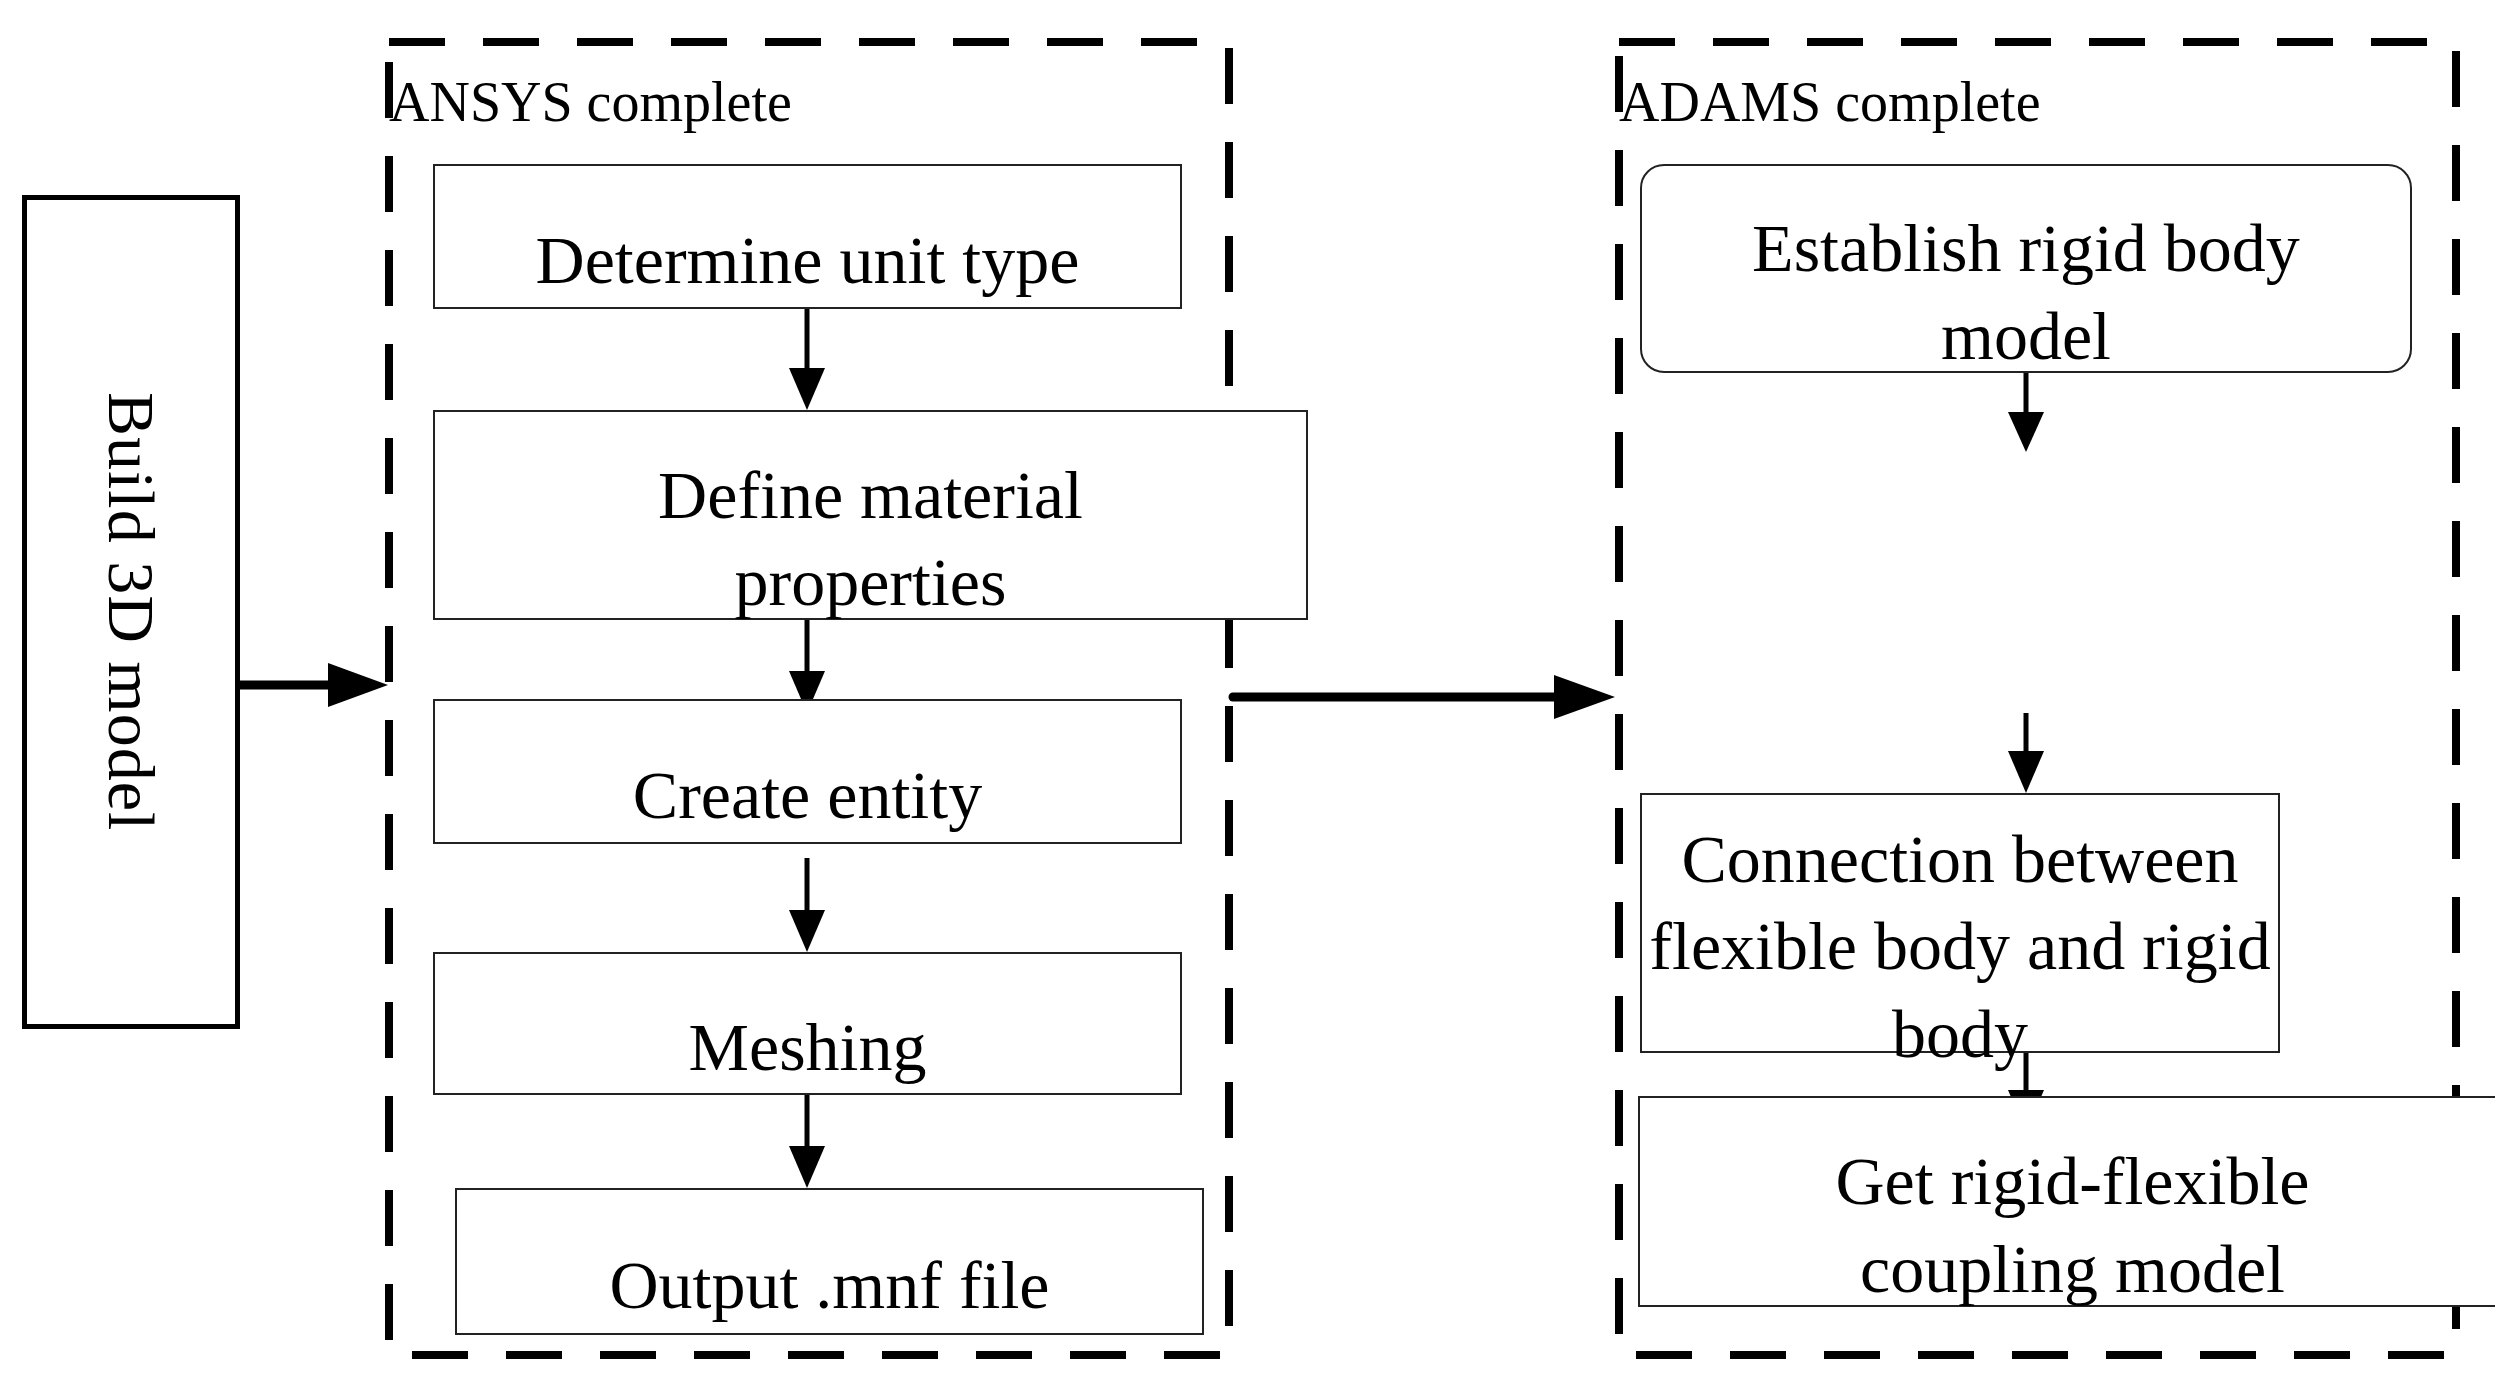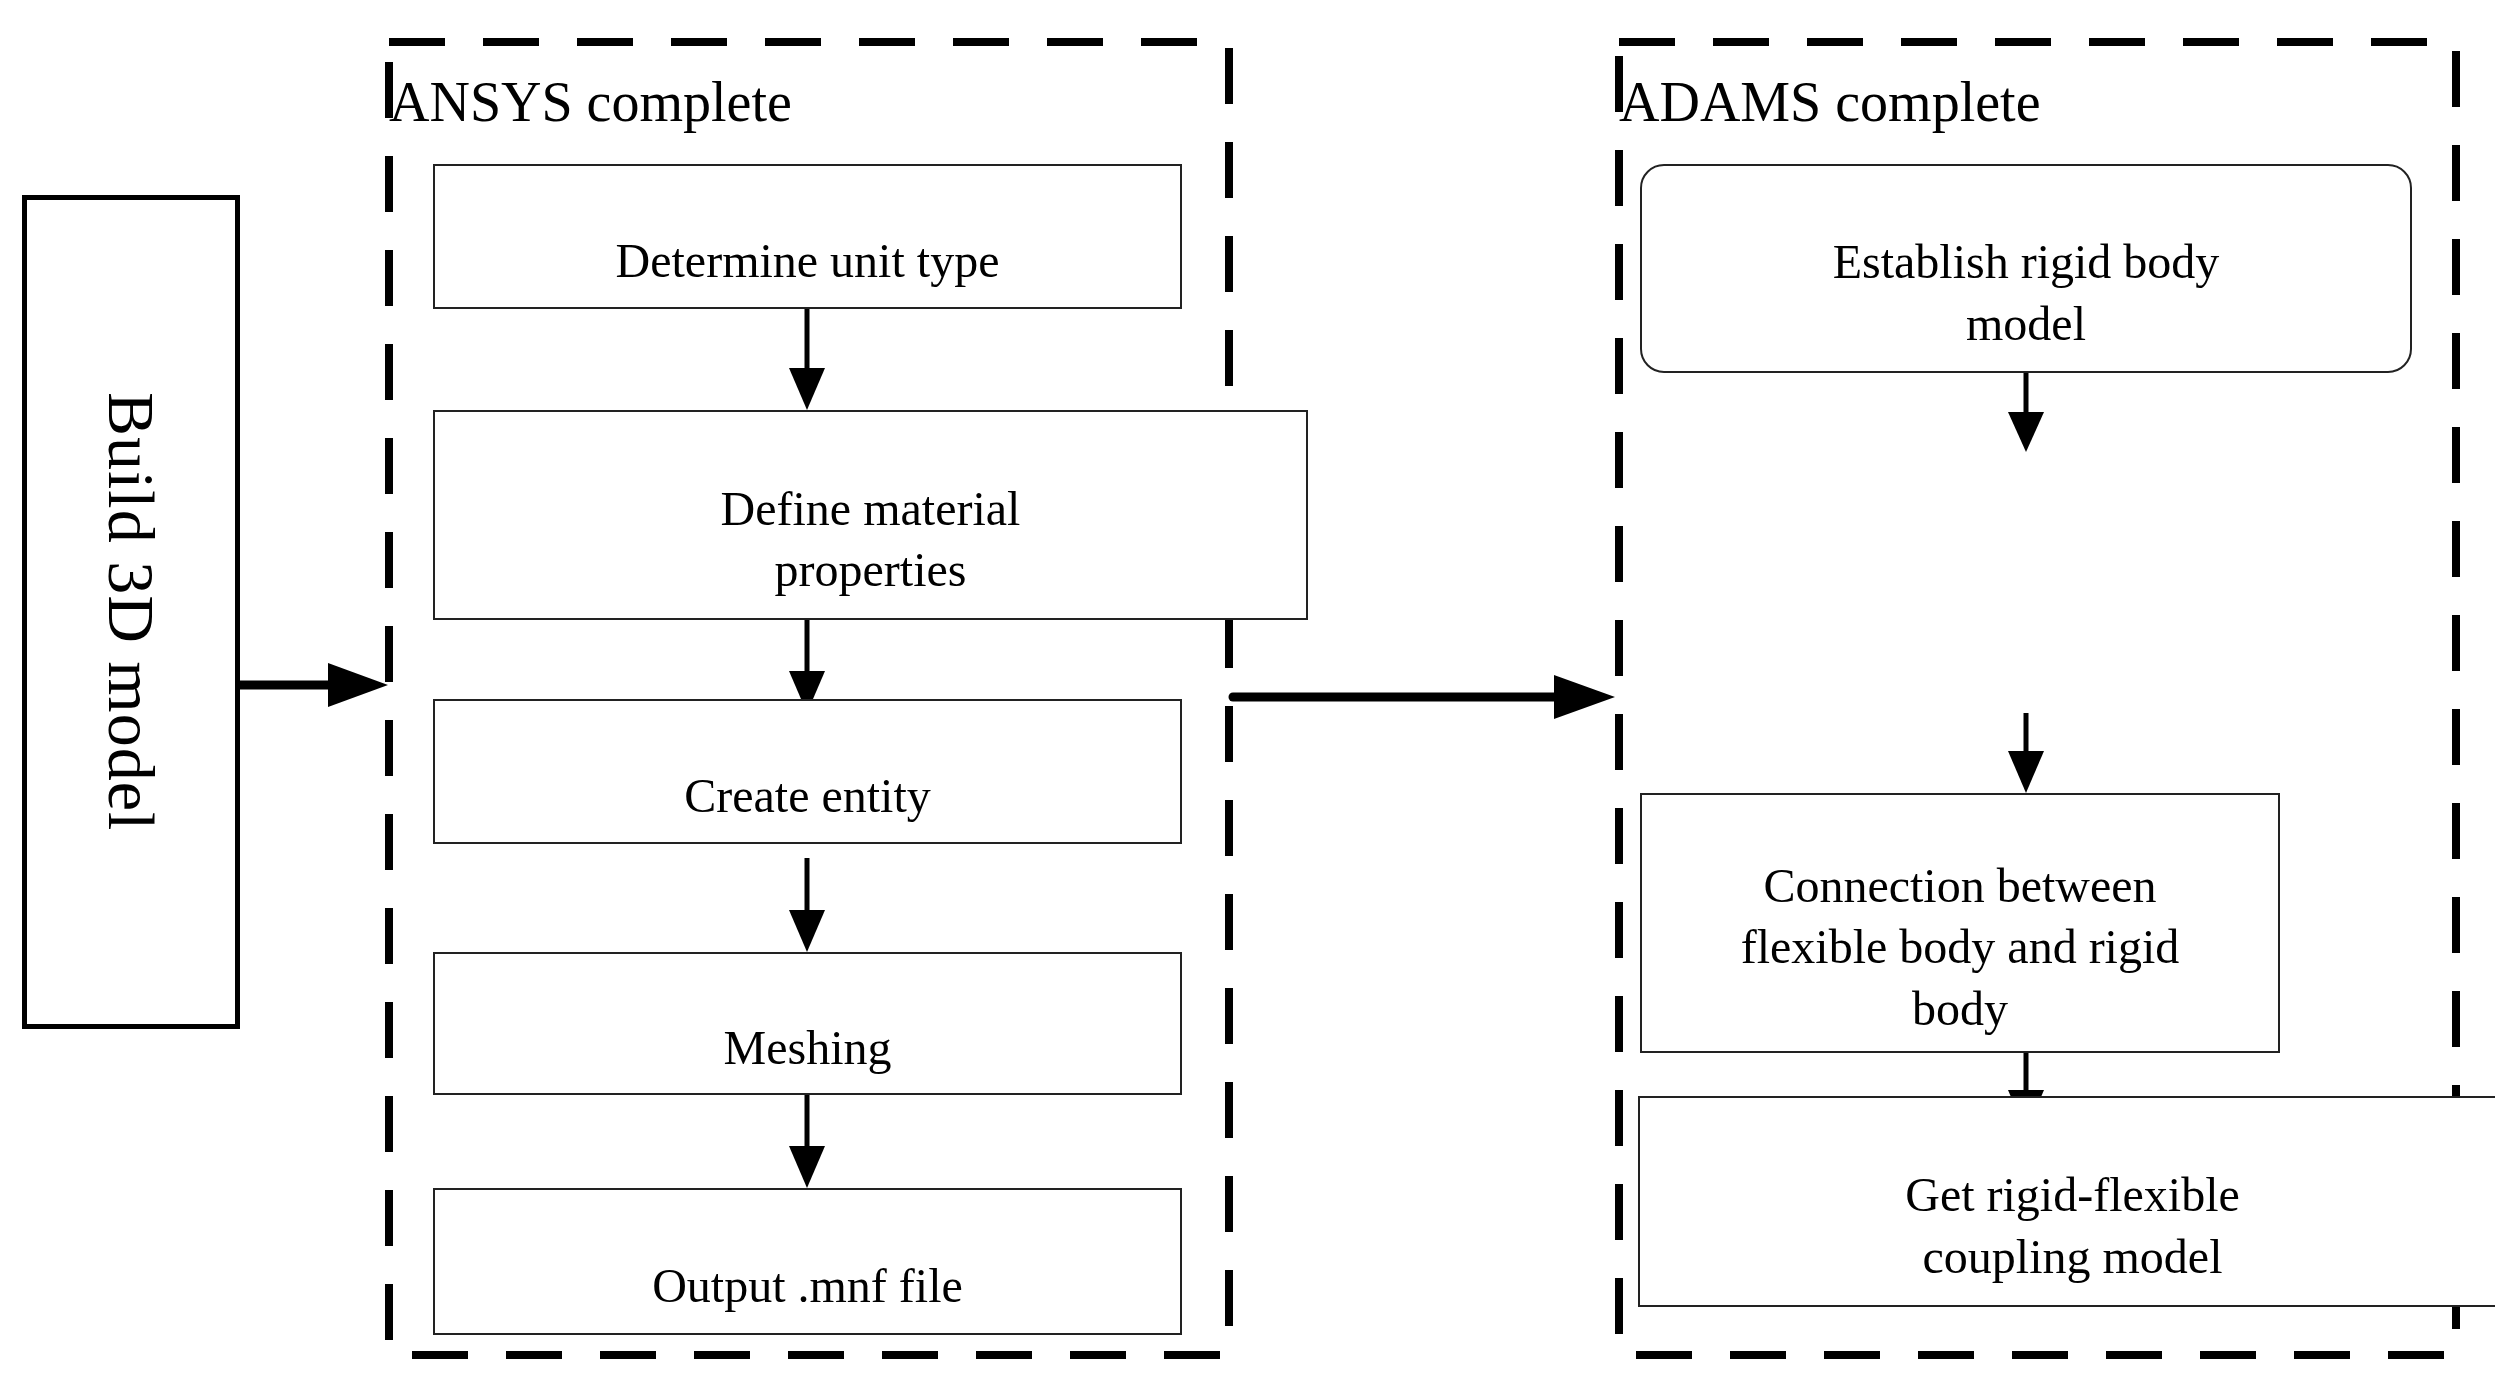--- a/index.html
+++ b/index.html
@@ -56,21 +56,21 @@
     position: absolute;
     border: 2px solid #222222;
     box-sizing: border-box;
     background: #ffffff;
     display: flex;
     align-items: center;
     justify-content: center;
     text-align: center;
   }
   .step-label {
-    font-size: 48px;
+    font-size: 68px;
     line-height: 1.28;
     white-space: pre-wrap;
     margin-top: 48px;
   }
 </style>
 </head>
 <body>
 
 <div class="canvas">
 
@@ -133,21 +133,21 @@
   <div class="step" style="left:433px; top:410px; width:875px; height:210px;">
     <span class="step-label">Define material
 properties</span>
   </div>
   <div class="step" style="left:433px; top:699px; width:749px; height:145px;">
     <span class="step-label">Create entity</span>
   </div>
   <div class="step" style="left:433px; top:952px; width:749px; height:143px;">
     <span class="step-label">Meshing</span>
   </div>
-  <div class="step" style="left:433px; top:1188px; width:749px; height:147px;">
+  <div class="step" style="left:455px; top:1188px; width:749px; height:147px;">
     <span class="step-label">Output .mnf file</span>
   </div>
 
   <div class="step" style="left:1640px; top:164px; width:772px; height:209px;border-radius:24px;">
     <span class="step-label">Establish rigid body
 model</span>
   </div>
   <div class="step" style="left:1640px; top:793px; width:640px; height:260px;">
     <span class="step-label">Connection between
 flexible body and rigid

